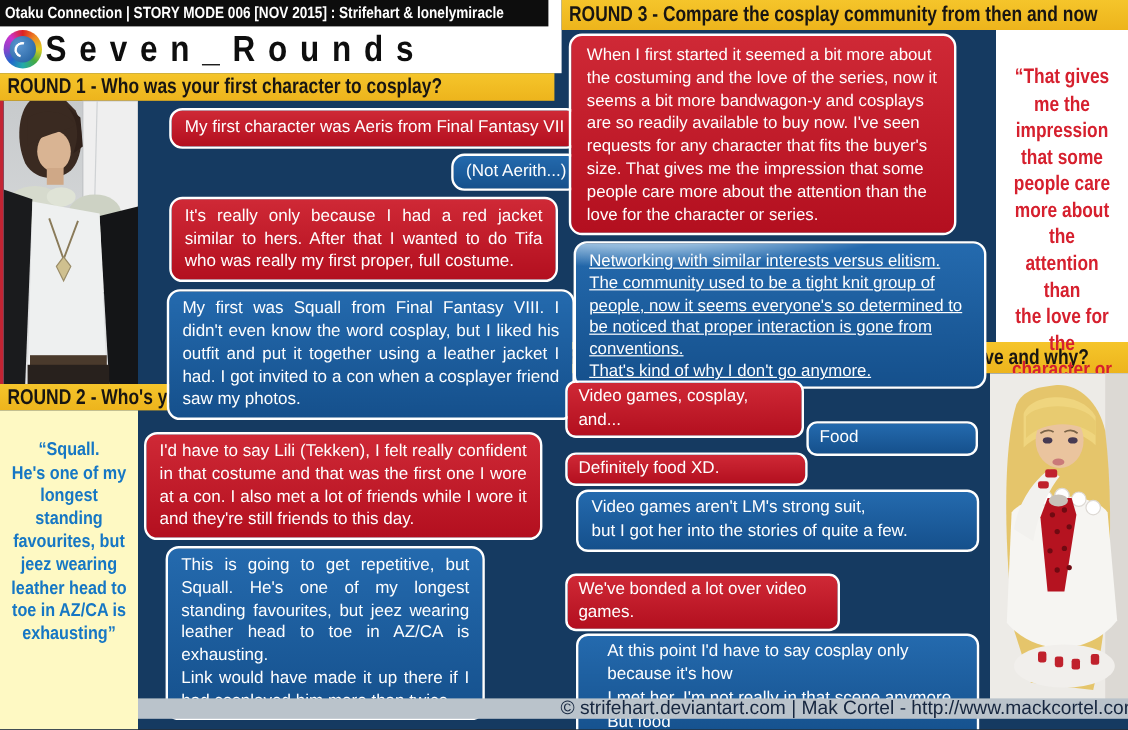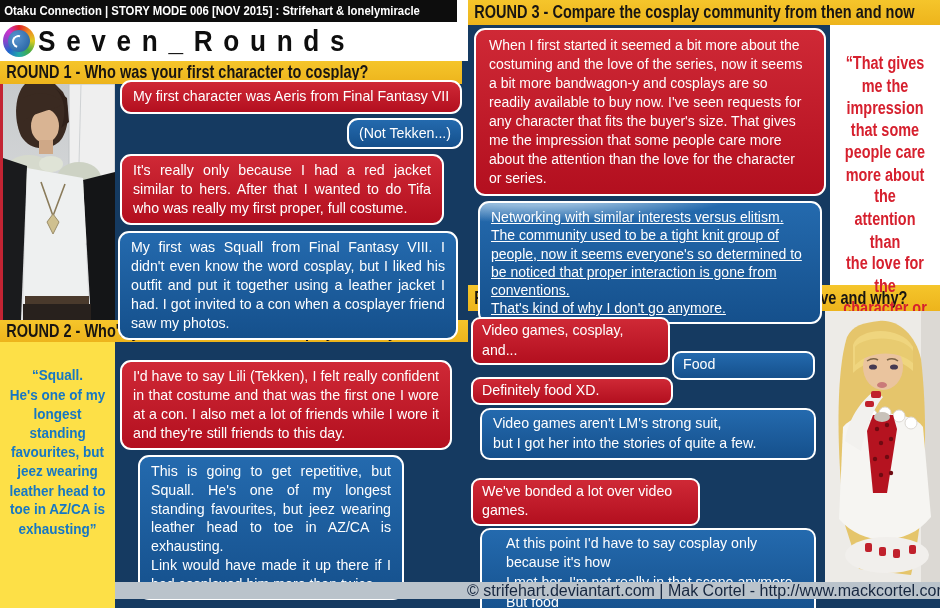--- a/index.html
+++ b/index.html
@@ -35,21 +35,21 @@
   .bar-r1 span { line-height:23px; }
   .bar-r2 { left:0;   top:320px; width:468px; height:22px; }
   .bar-r2 span { line-height:22px; }
   .bar-r3 { left:468px; top:0;   width:472px; height:25px; }
   .bar-r3 span { line-height:25px; }
   .bar-r4 { left:468px; top:285px; width:472px; height:26px; }
   .bar-r4 span { line-height:26px; }
 
   
   .chat { display:flex; flex-direction:column; align-items:flex-start; }
-  .chat-r1 { left:115px; top:74px;  width:353px; height:236px; }
+  .chat-r1 { left:115px; top:84px;  width:353px; height:236px;padding-left:21px; }
   .chat-r2 { left:115px; top:342px; width:353px; height:240px; }
   .chat-r3 { left:468px; top:25px;  width:362px; height:260px; }
   .chat-r4 { left:468px; top:311px; width:357px; height:271px; }
 
   .bub { box-sizing:border-box; border:2.5px solid #fff; border-radius:11px; color:#fefefe;
     padding:5px 11px; font-size:14.2px; line-height:1.38; }
   .red  { background:linear-gradient(180deg,#cf2936 0%, #b30f1f 100%); }
   .blue { background:linear-gradient(180deg,#246aae 0%, #15508c 100%); }
   .blue.gloss { background:
       radial-gradient(130% 55% at 15% -10%, rgba(160,195,225,.95) 0%, rgba(160,195,225,.9) 22%, rgba(160,195,225,0) 48%),
@@ -60,35 +60,35 @@
 
   
   .r1b1 { margin:6px 0 0 5px; }
   .r1b2 { align-self:flex-end; margin:4px 5px 0 0; padding:4px 10px; }
   .r1b3 { margin:5px 0 0 5px; width:324px; line-height:1.34; }
   .r1b4 { margin:6px 0 0 3px; width:340px; line-height:1.34; }
   
   .r2b1 { margin:18px 0 0 5px; width:332px; line-height:1.34; }
   .r2b2 { margin:5px 0 0 23px; width:266px; line-height:1.32; }
   
-  .r3b1 { margin:3px 0 0 6px; width:352px; padding:6px 13px; font-size:14px; line-height:1.36; }
+  .r3b1 { margin:3px 0 0 6px; width:323px; padding:6px 13px; font-size:14px; line-height:1.36; }
   .r3b2 { margin:5px 0 0 10px; width:344px; font-size:14px; line-height:1.3; }
   
   .sm { border-radius:9px; border-width:2.5px; padding:2px 9px 3px; }
   .wide { border-radius:10px; padding:4px 11px; width:336px; margin-left:12px; }
   .r4b1  { margin:6px 0 0 3px;    width:199px; }
   .r4b2  { margin:-14px 0 0 204px; width:143px; }
   .r4b3  { margin:-3px 0 0 3px;   width:202px; }
   .r4b4  { margin:3px 0 16px 12px; }
   .r4b5  { margin:2px 0 0 3px;    width:229px; }
   .r4b6  { margin:2px 0 0 12px;padding-left:24px; }
   .r4b7  { margin:3px 0 0 3px;    width:200px; }
 
   
-  .quote-left-panel  { left:0; top:342px; width:115px; height:266px; background:#fde047; }
+  .quote-left-panel  { left:0; top:342px; width:115px; height:266px; background:#fef9c3; }
   .quote-right-panel { left:830px; top:25px; width:110px; height:260px; background:#ffffff; }
   .quote { display:block; width:100%; text-align:center; font-weight:bold; }
   .quote-left-panel .quote { margin-top:24px; color:#1677c4; font-size:15px; line-height:1.24;
     transform:scale(0.9,1.03); transform-origin:center top; }
   .quote-right-panel .quote { margin-top:28px; color:#d6202e; font-size:17px; line-height:1.27;
     transform:scale(0.85,1.03); transform-origin:center top; }
 
   
   .photo-left  { left:0; top:84px; width:115px; height:236px; border-left:3px solid #c32433; box-sizing:border-box; }
   .photo-right { left:825px; top:311px; width:115px; height:274px; }
@@ -152,21 +152,21 @@
       <polygon points="24,84 80,94 86,236 20,236" fill="#eef0f0"></polygon>
       <polyline points="38,98 50,132 62,100" fill="none" stroke="#8a7b5a" stroke-width="1.6"></polyline>
       <polygon points="50,130 56,138 50,150 44,138" fill="#cfc08f" stroke="#9a8c68"></polygon>
       <rect x="22" y="212" width="64" height="10" fill="#4a3a2c"></rect>
       <rect x="20" y="220" width="68" height="16" fill="#28211d"></rect>
     </svg>
   </div>
 
   <div class="abs chat chat-r1">
     <div class="bub red nowrap r1b1">My first character was Aeris from Final Fantasy VII</div>
-    <div class="bub blue nowrap r1b2">(Not Tekken...)</div>
+    <div class="bub blue nowrap r1b2">(Not Aerith...)</div>
     <div class="bub red just r1b3">It's really only because I had a red jacket similar to hers. After that I wanted to do Tifa who was really my first proper, full costume.</div>
     <div class="bub blue just r1b4">My first was Squall from Final Fantasy VIII. I didn't even know the word cosplay, but I liked his outfit and put it together using a leather jacket I had. I got invited to a con when a cosplayer friend saw my photos.</div>
   </div>
 
   <div class="abs chat chat-r2">
     <div class="bub red just r2b1">I'd have to say Lili (Tekken), I felt really confident in that costume and that was the first one I wore at a con. I also met a lot of friends while I wore it and they're still friends to this day.</div>
     <div class="bub blue just pre r2b2">This is going to get repetitive, but Squall. He's one of my longest standing favourites, but jeez wearing leather head to toe in AZ/CA is exhausting.
 Link would have made it up there if I had cosplayed him more than twice.</div>
   </div>
 

